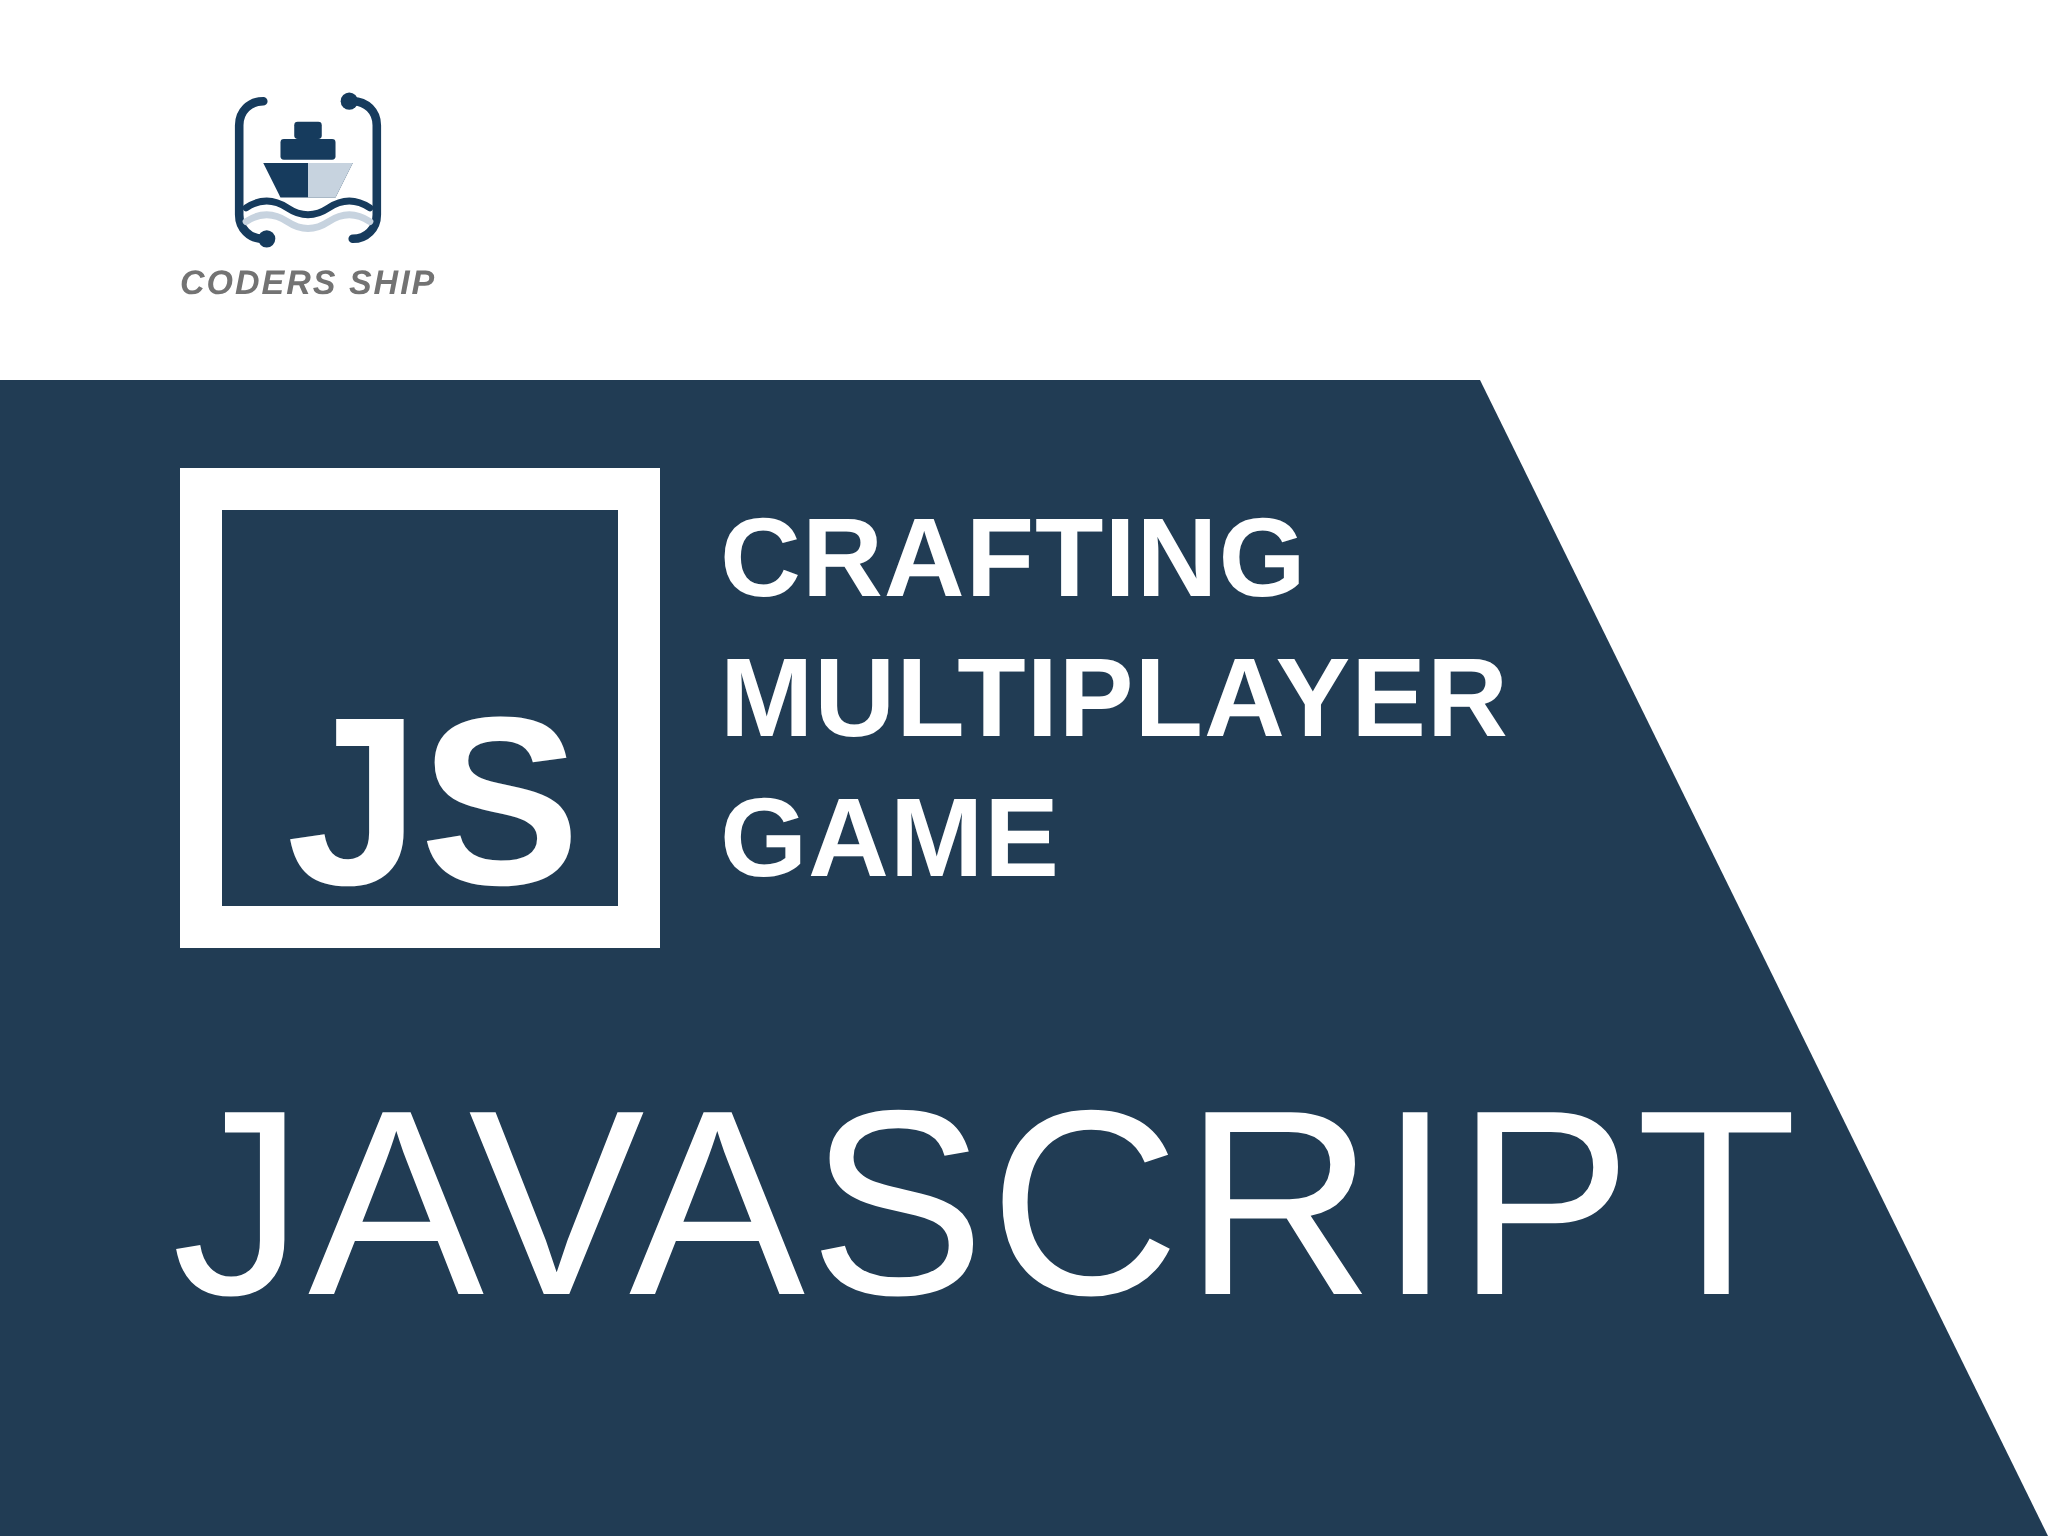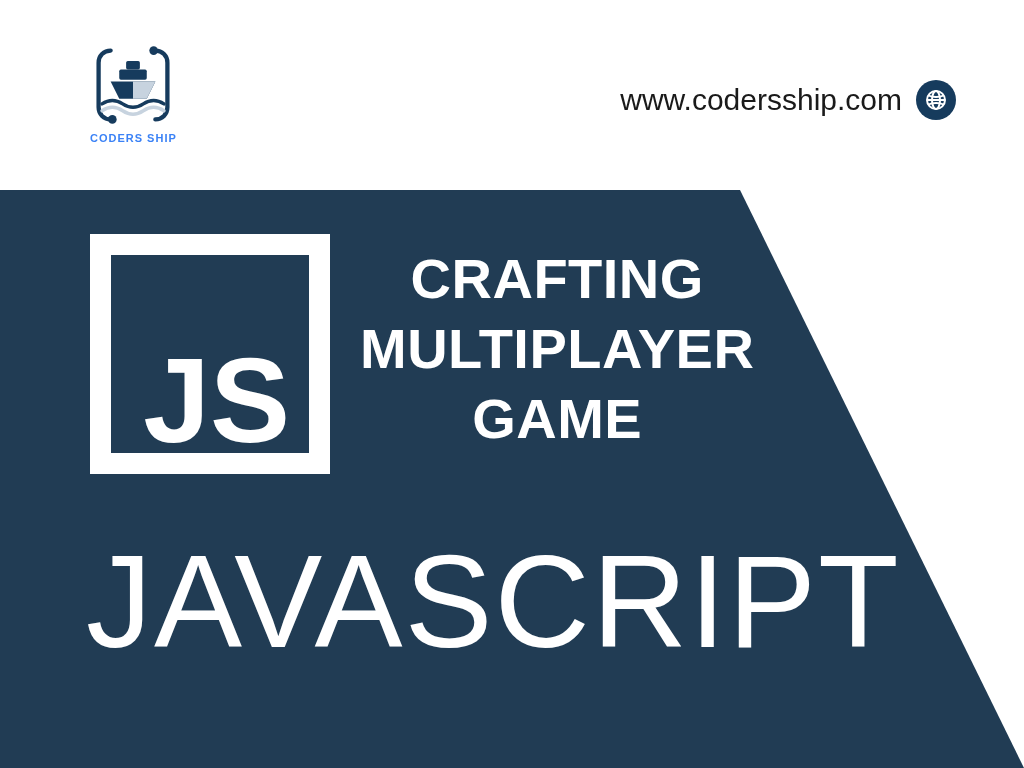--- a/index.html
+++ b/index.html
@@ -3,35 +3,35 @@
 <meta charset="utf-8">
 <style>
   * { margin: 0; padding: 0; box-sizing: border-box; }
   html, body { width: 1024px; height: 768px; overflow: hidden; font-family: Arial, Helvetica, sans-serif; background: #ffffff; }
   .canvas { position: relative; width: 1024px; height: 768px; background: #ffffff; }
 
   
   .header { position: absolute; top: 0; left: 0; right: 0; height: 200px; }
   .logo-block { position: absolute; left: 90px; top: 42px; display: flex; flex-direction: column; align-items: center; }
   .logo-mark { width: 86px; height: 86px; }
-  .logo-text { margin-top: 4px; font-weight: 800; font-size: 11px; letter-spacing: 1px; color: #3b82f6; }
+  .logo-text { margin-top: 4px; font-weight: 800; font-size: 17px; letter-spacing: 1px; color: #737373; font-style: italic; }
 
   .url-block { position: absolute; right: 68px; top: 80px; display: flex; align-items: center; gap: 14px; }
   .url-text { font-size: 30px; color: #1a1a1a; }
   .globe-badge { width: 40px; height: 40px; border-radius: 50%; background: #163b5d; display: flex; align-items: center; justify-content: center; }
 
   
   .panel { position: absolute; left: 0; bottom: 0; width: 1024px; height: 578px; }
   .panel svg.bg { position: absolute; left: 0; top: 0; width: 1024px; height: 578px; }
 
   .panel-content { position: absolute; left: 0; top: 0; width: 100%; height: 100%; }
 
   .js-badge { position: absolute; left: 90px; top: 44px; width: 204px; height: 240px; }
 
-  .headline { position: absolute; left: 360px; top: 54px; color: #ffffff; font-weight: 800; font-size: 56px; line-height: 1.25; letter-spacing: 0.5px; text-align: center; }
+  .headline { position: absolute; left: 360px; top: 54px; color: #ffffff; font-weight: 800; font-size: 56px; line-height: 1.25; letter-spacing: 0.5px; }
 
   .big-word { position: absolute; left: 86px; top: 336px; color: #ffffff; font-weight: 400; font-size: 132px; letter-spacing: 2px; }
 </style>
 </head>
 <body>
 
 <div class="canvas">
 
   <div class="header">
 
@@ -52,32 +52,20 @@
             <polygon points="50,46 50,66 66,66 76,46" fill="#c7d3df"></polygon>
 
             <path d="M22 72 Q34 64 46 72 T70 72 T94 72" fill="none" stroke="#163b5d" stroke-width="4" stroke-linecap="round" transform="translate(-8,0)"></path>
             <path d="M22 80 Q34 72 46 80 T70 80 T94 80" fill="none" stroke="#c7d3df" stroke-width="4" stroke-linecap="round" transform="translate(-8,0)"></path>
           </g>
         </svg>
       </div>
       <div class="logo-text">CODERS SHIP</div>
     </div>
 
-    <div class="url-block">
-      <div class="url-text">www.codersship.com</div>
-      <div class="globe-badge">
-        <svg viewBox="0 0 24 24" width="24" height="24">
-          <circle cx="12" cy="12" r="9" fill="none" stroke="#ffffff" stroke-width="2"></circle>
-          <ellipse cx="12" cy="12" rx="4" ry="9" fill="none" stroke="#ffffff" stroke-width="2"></ellipse>
-          <line x1="3" y1="12" x2="21" y2="12" stroke="#ffffff" stroke-width="2"></line>
-          <path d="M4.5 7.5 C8 9.5 16 9.5 19.5 7.5" fill="none" stroke="#ffffff" stroke-width="2"></path>
-          <path d="M4.5 16.5 C8 14.5 16 14.5 19.5 16.5" fill="none" stroke="#ffffff" stroke-width="2"></path>
-        </svg>
-      </div>
-    </div>
 
   </div>
 
   <div class="panel">
     <svg class="bg" viewBox="0 0 1024 578" preserveAspectRatio="none">
       <polygon points="0,0 740,0 1024,578 0,578" fill="#213c54"></polygon>
     </svg>
 
     <div class="panel-content">
 

